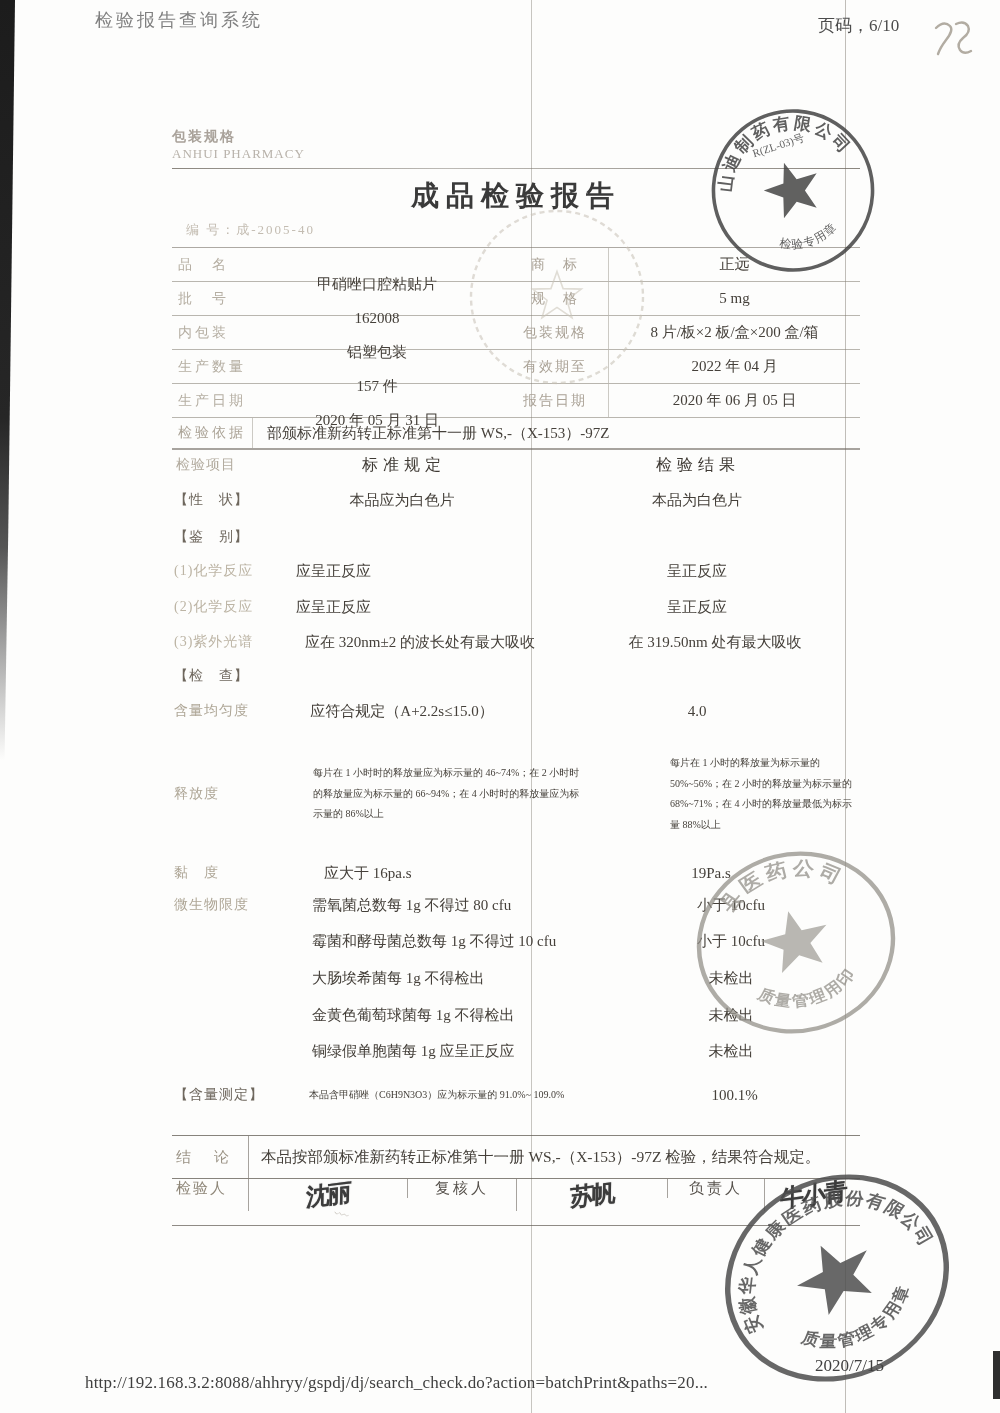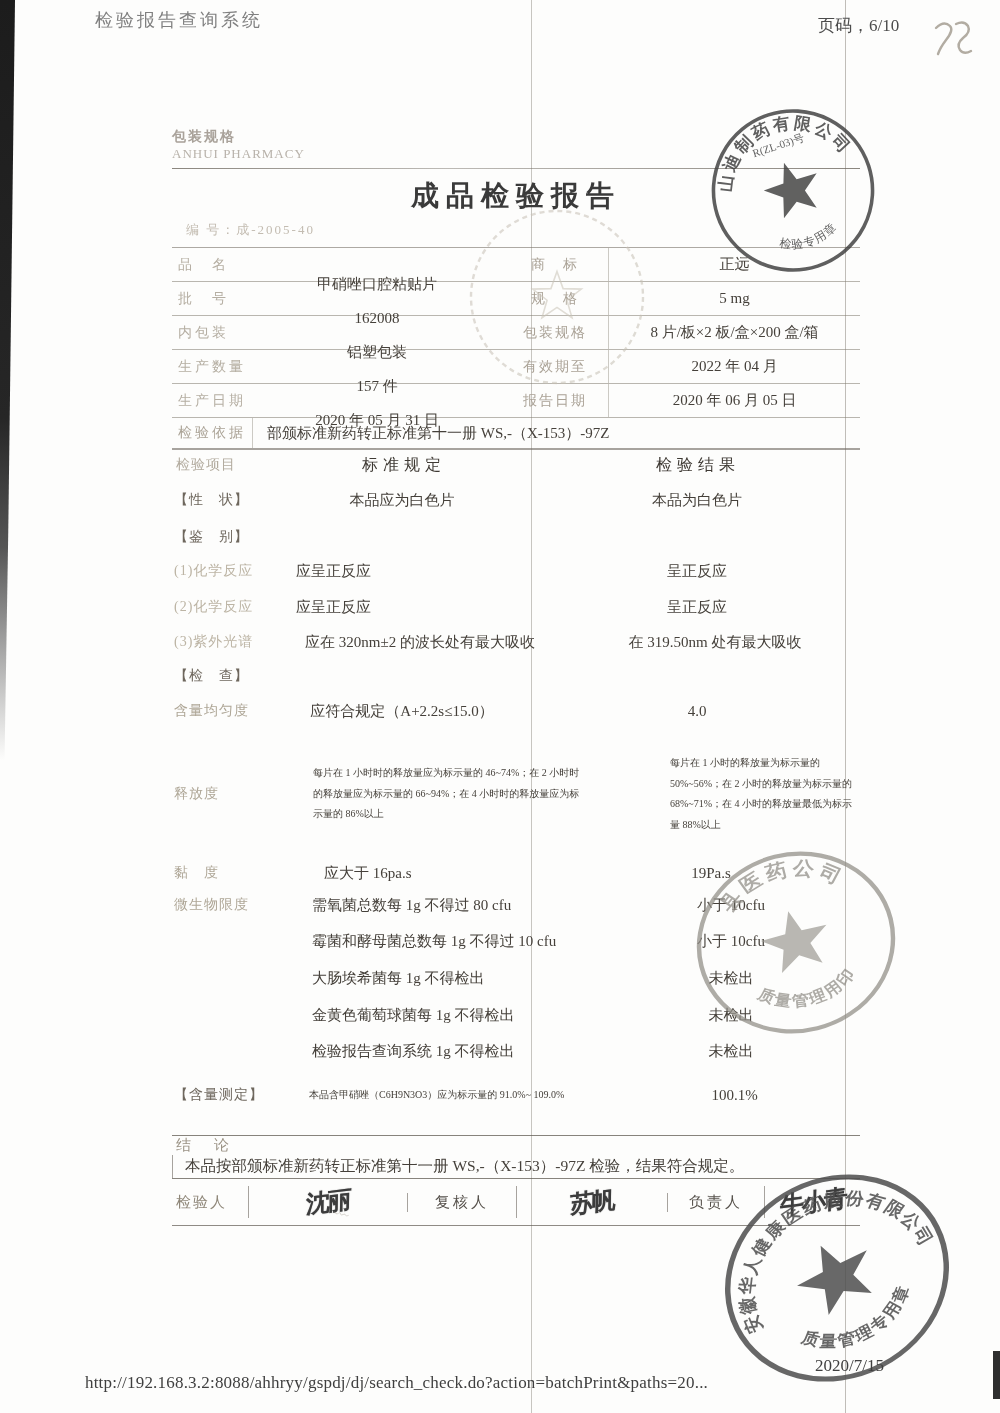--- a/index.html
+++ b/index.html
@@ -48,24 +48,24 @@
   .il.faint{color:#aea696;filter:blur(.3px);}
   .il.faint2{color:#bcb4a4;filter:blur(.35px);}
   .il.med{color:#6e675d;}
   .is{width:264px;text-align:center;}
   .ir{flex:1;text-align:center;}
   .is.left{text-align:left;padding-left:26px;width:238px;}
   .is.wide{width:300px;}
   .ir.left{text-align:left;padding-left:78px;}
   .longtext{line-height:2.05;font-size:10px;margin-left:33px;}
   
-  .concl{display:flex;margin-top:14px;border-top:1.5px solid rgba(95,90,82,.75);border-bottom:1.5px solid rgba(95,90,82,.75);min-height:42px;align-items:flex-start;flex-direction:column;}
+  .concl{display:flex;margin-top:14px;border-top:1.5px solid rgba(95,90,82,.75);border-bottom:1.5px solid rgba(95,90,82,.75);min-height:42px;align-items:center;}
   .concl .cl{width:72px;padding-left:4px;color:#9a9284;font-size:15px;letter-spacing:4px;filter:blur(.25px);}
   .concl .cv{flex:1;font-size:15.5px;border-left:1px solid rgba(110,104,95,.6);align-self:stretch;display:flex;align-items:center;padding-left:12px;}
-  .sigrow{display:flex;height:46px;border-bottom:1.5px solid rgba(95,90,82,.7);align-items:center;}
+  .sigrow{display:flex;height:46px;border-bottom:1.5px solid rgba(95,90,82,.7);align-items:flex-start;}
   .sigrow>div{display:flex;align-items:center;justify-content:center;}
   .sg-l{width:72px;color:#8f8779;font-size:15px;letter-spacing:2px;justify-content:flex-start!important;padding-left:4px;filter:blur(.25px);}
   .sg-1{width:158px;border-left:1px solid rgba(110,104,95,.6);}
   .sg-l2{width:108px;border-left:1px solid rgba(110,104,95,.6);color:#55504a;font-size:15px;letter-spacing:3px;}
   .sg-2{width:150px;border-left:1px solid rgba(110,104,95,.6);}
   .sg-l3{width:96px;border-left:1px solid rgba(110,104,95,.6);color:#55504a;font-size:15px;letter-spacing:3px;}
   .sg-3{flex:1;border-left:1px solid rgba(110,104,95,.6);}
   .sig{font-size:24px;font-weight:bold;color:#3c3c3c;transform:rotate(-7deg) skewX(-8deg);
        text-shadow:0 0 1px rgba(40,40,40,.55);letter-spacing:-2px;}
   .stray{position:absolute;left:335px;top:1200px;color:#b7b1a8;font-size:16px;transform:rotate(12deg);}
@@ -200,21 +200,21 @@
       <div class="is left" style="padding-left:42px;width:290px">大肠埃希菌每 1g 不得检出</div>
       <div class="ir">未检出</div>
     </div>
     <div class="irow" style="min-height:37px">
       <div class="il"></div>
       <div class="is left" style="padding-left:42px;width:290px">金黄色葡萄球菌每 1g 不得检出</div>
       <div class="ir">未检出</div>
     </div>
     <div class="irow" style="min-height:35px">
       <div class="il"></div>
-      <div class="is left" style="padding-left:42px;width:290px">检验报告查询系统 1g 不得检出</div>
+      <div class="is left" style="padding-left:42px;width:290px">铜绿假单胞菌每 1g 应呈正反应</div>
       <div class="ir">未检出</div>
     </div>
     <div class="irow" style="min-height:52px">
       <div class="il med" style="width:96px">【含量测定】</div>
       <div class="is left longtext" style="width:300px;padding-left:6px">本品含甲硝唑（C6H9N3O3）应为标示量的 91.0%~ 109.0%</div>
       <div class="ir">100.1%</div>
     </div>
 
     <div class="concl">
       <div class="cl">结　论</div>

